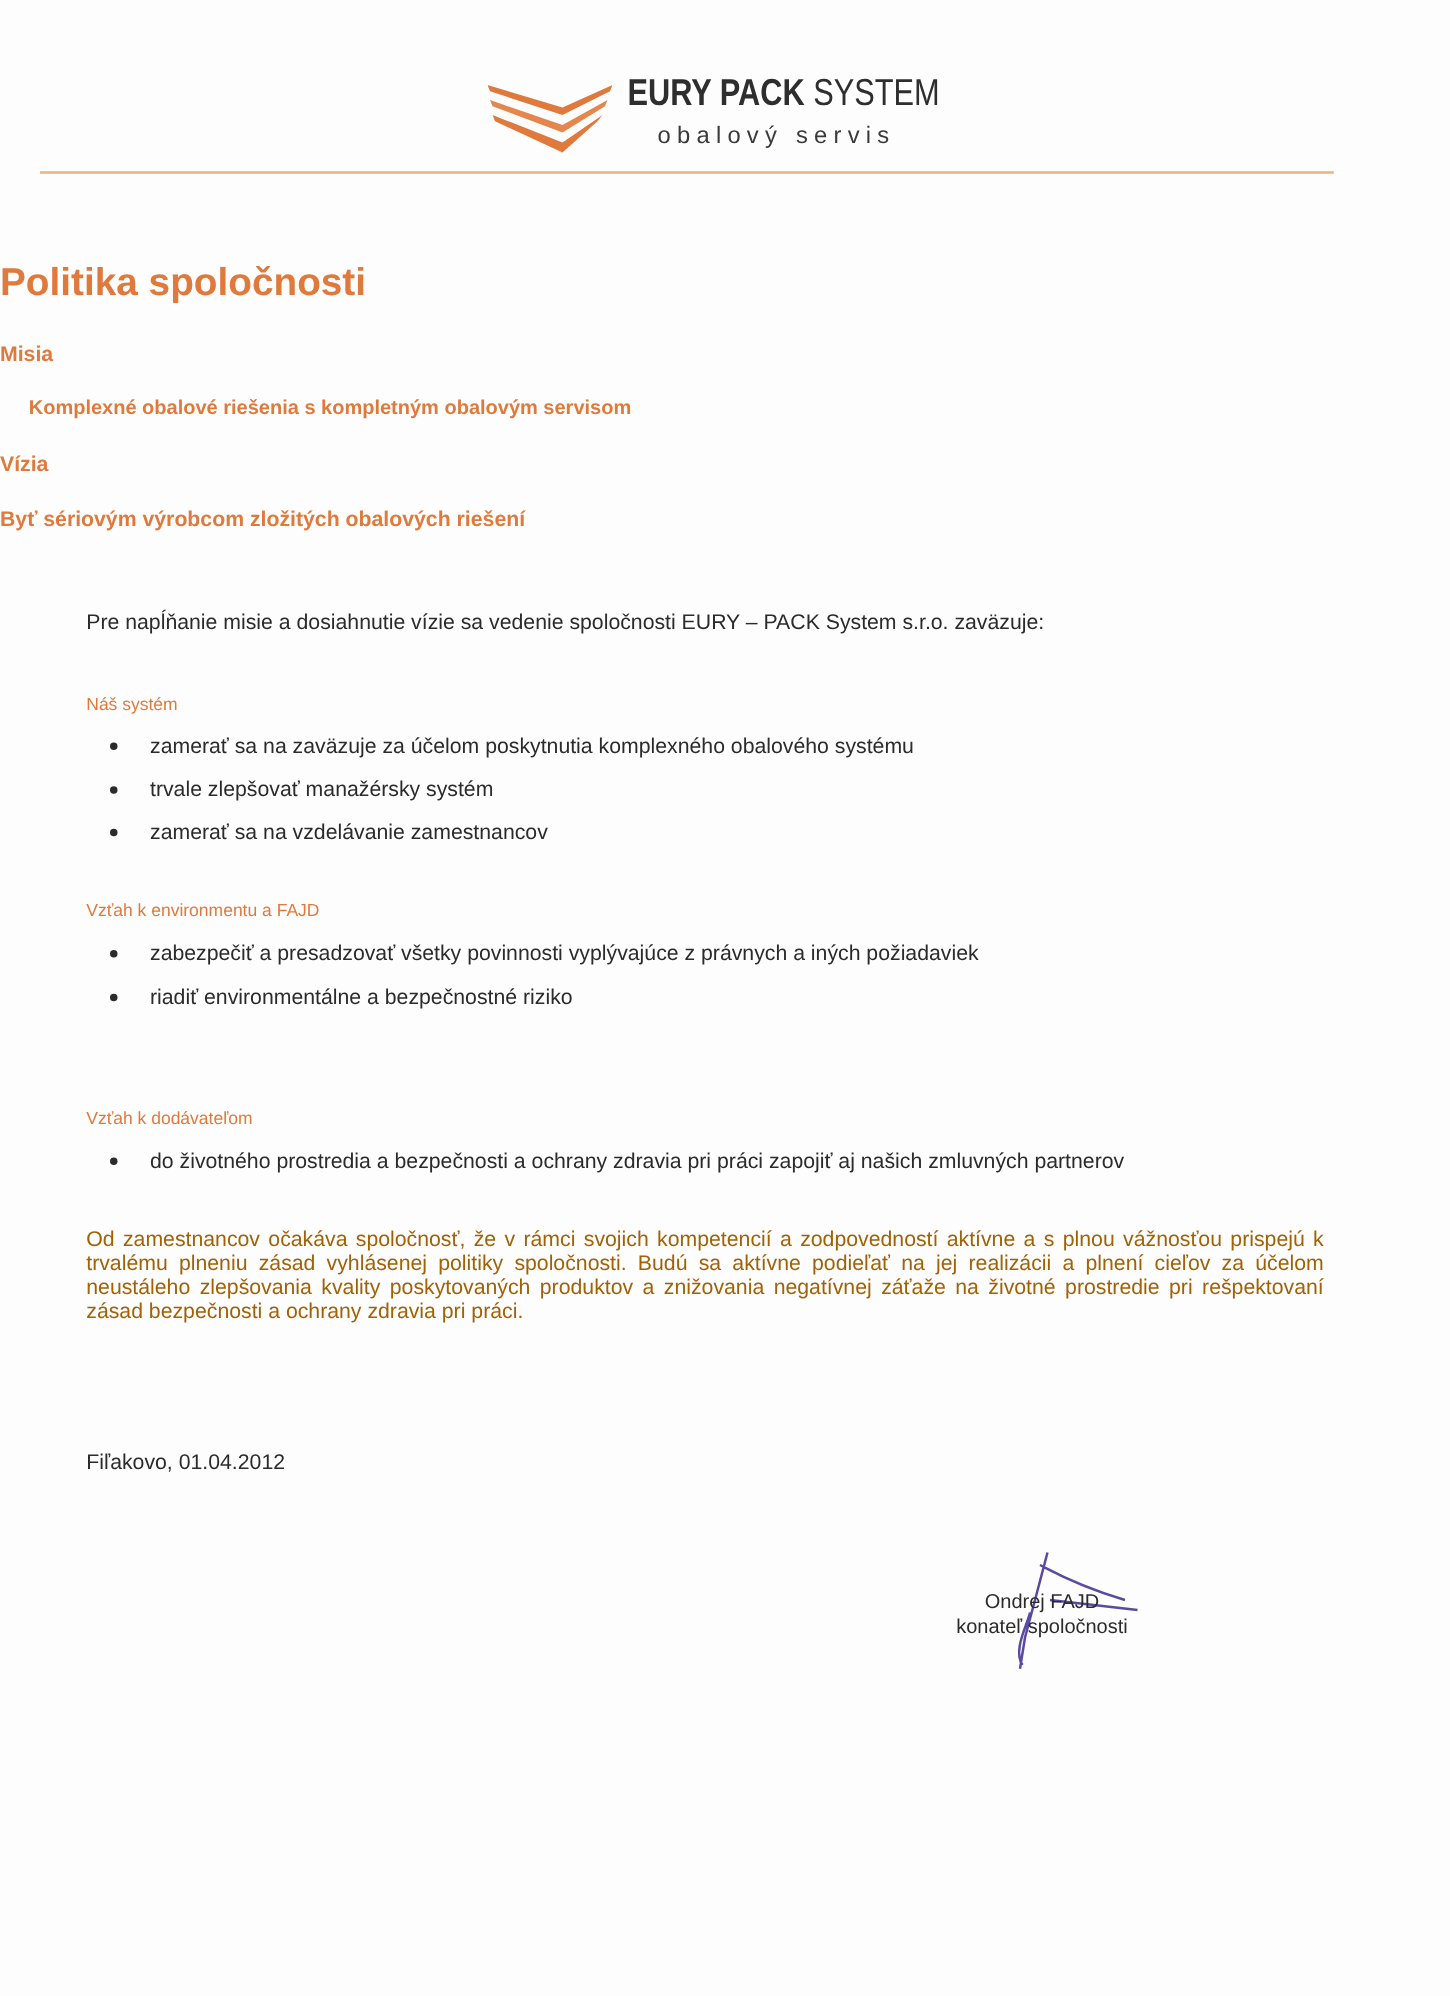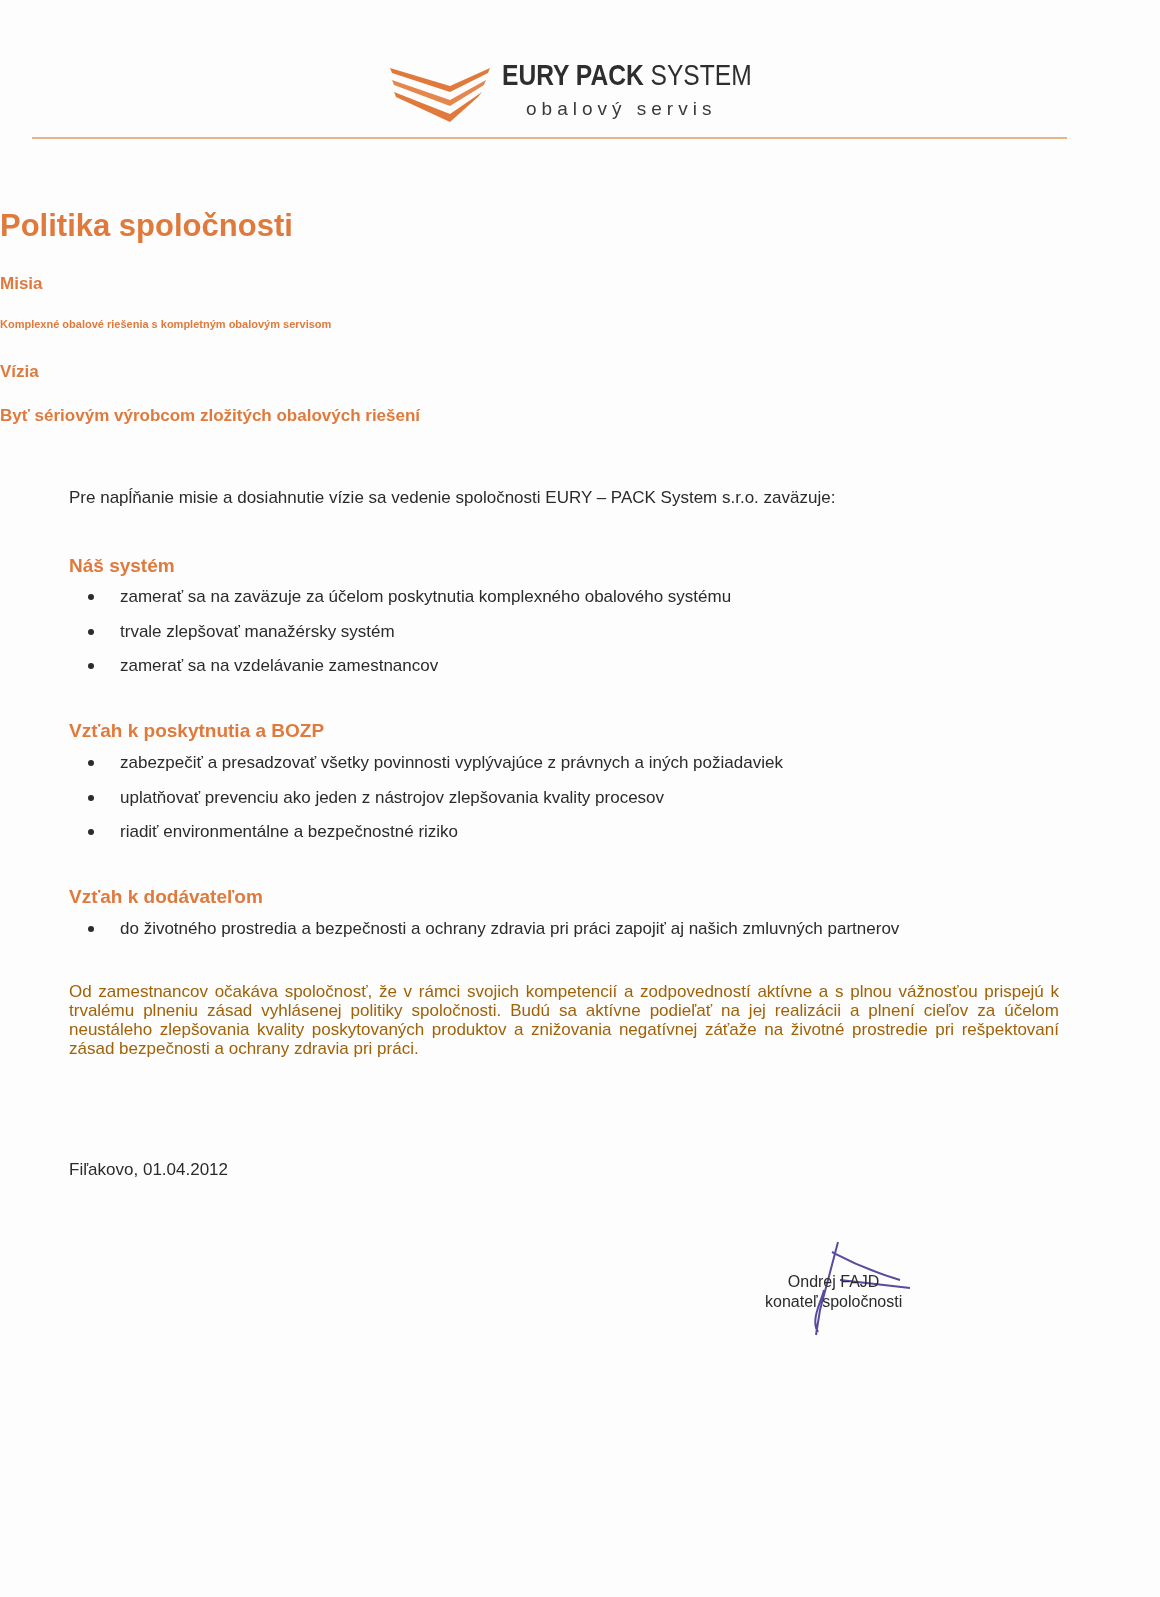--- a/index.html
+++ b/index.html
@@ -23,26 +23,26 @@
   .logo-title b { font-weight: bold; }
   .logo-sub {
     position: absolute; left: 136px; top: 40px;
     font-size: 19px; letter-spacing: 5px; color: #3a3a3a;
     white-space: nowrap;
   }
   .divider { position: absolute; left: 32px; top: 137px; width: 1035px; height: 2px; background: #e6b487; }
   .center { position: absolute; left: 0; width: 1130px; color: #e07a3c; font-weight: bold; }
   .title { top: 208px; font-size: 31px; }
   .misia { top: 274px; font-size: 17px; }
-  .misia-text { top: 318px; font-size: 11px; }
+  .misia-text { top: 318px; font-size: 16px; padding-left: 23px; }
   .vizia { top: 362px; font-size: 17px; }
   .vizia-text { top: 406px; font-size: 17px; }
   .body-text { position: absolute; left: 69px; font-size: 17px; color: #2b2b2b; white-space: nowrap; }
   .intro { top: 488px; }
-  .section-head { position: absolute; left: 69px; font-size: 19px; font-weight: bold; color: #e07a3c; }
+  .section-head { position: absolute; left: 69px; font-size: 14px; font-weight: normal; color: #e07a3c; }
   .bullets { position: absolute; left: 88px; margin: 0; padding: 0; list-style: none; }
   .bullets li { font-size: 17px; height: 34.5px; line-height: 20px; white-space: nowrap; position: relative; padding-left: 32px; }
   .bullets li .dot { position: absolute; left: 0; top: 7px; width: 6px; height: 6px; border-radius: 50%; background: #2b2b2b; }
   .para { position: absolute; left: 69px; top: 982px; width: 990px; font-size: 17px; line-height: 19px; color: #a16207; text-align: justify; }
   .place-date { top: 1160px; }
   .signature { position: absolute; left: 765px; top: 1272px; font-size: 16px; color: #2b2b2b; text-align: center; line-height: 20px; }
   .sig-scribble { position: absolute; left: 780px; top: 1240px; }
 </style>
 </head>
 <body>
@@ -66,24 +66,23 @@
 
 <div class="body-text intro">Pre napĺňanie misie a dosiahnutie vízie sa vedenie spoločnosti EURY – PACK System s.r.o. zaväzuje:</div>
 
 <div class="section-head" style="top:555px">Náš systém</div>
 <ul class="bullets" style="top:587px">
   <li><span class="dot"></span><span>zamerať sa na zaväzuje za účelom poskytnutia komplexného obalového systému</span></li>
   <li><span class="dot"></span><span>trvale zlepšovať manažérsky systém</span></li>
   <li><span class="dot"></span><span>zamerať sa na vzdelávanie zamestnancov</span></li>
 </ul>
 
-<div class="section-head" style="top:720px">Vzťah k poskytnutia a BOZP</div>
+<div class="section-head" style="top:720px">Vzťah k environmentu a FAJD</div>
 <ul class="bullets" style="top:753px">
   <li><span class="dot"></span><span>zabezpečiť a presadzovať všetky povinnosti vyplývajúce z právnych  a iných požiadaviek</span></li>
-  <li><span class="dot"></span><span>uplatňovať prevenciu ako jeden z nástrojov zlepšovania kvality procesov</span></li>
   <li><span class="dot"></span><span>riadiť environmentálne a bezpečnostné riziko</span></li>
 </ul>
 
 <div class="section-head" style="top:886px">Vzťah k dodávateľom</div>
 <ul class="bullets" style="top:919px">
   <li><span class="dot"></span><span>do životného prostredia a bezpečnosti a ochrany zdravia pri práci zapojiť aj našich zmluvných partnerov</span></li>
 </ul>
 
 <div class="para">Od zamestnancov očakáva spoločnosť, že v rámci svojich kompetencií a zodpovedností aktívne a s plnou vážnosťou prispejú k trvalému plneniu zásad vyhlásenej politiky spoločnosti. Budú sa aktívne podieľať na jej realizácii a plnení cieľov za účelom neustáleho zlepšovania kvality poskytovaných produktov a znižovania negatívnej záťaže na životné prostredie pri rešpektovaní zásad bezpečnosti a ochrany zdravia pri práci.</div>
 

